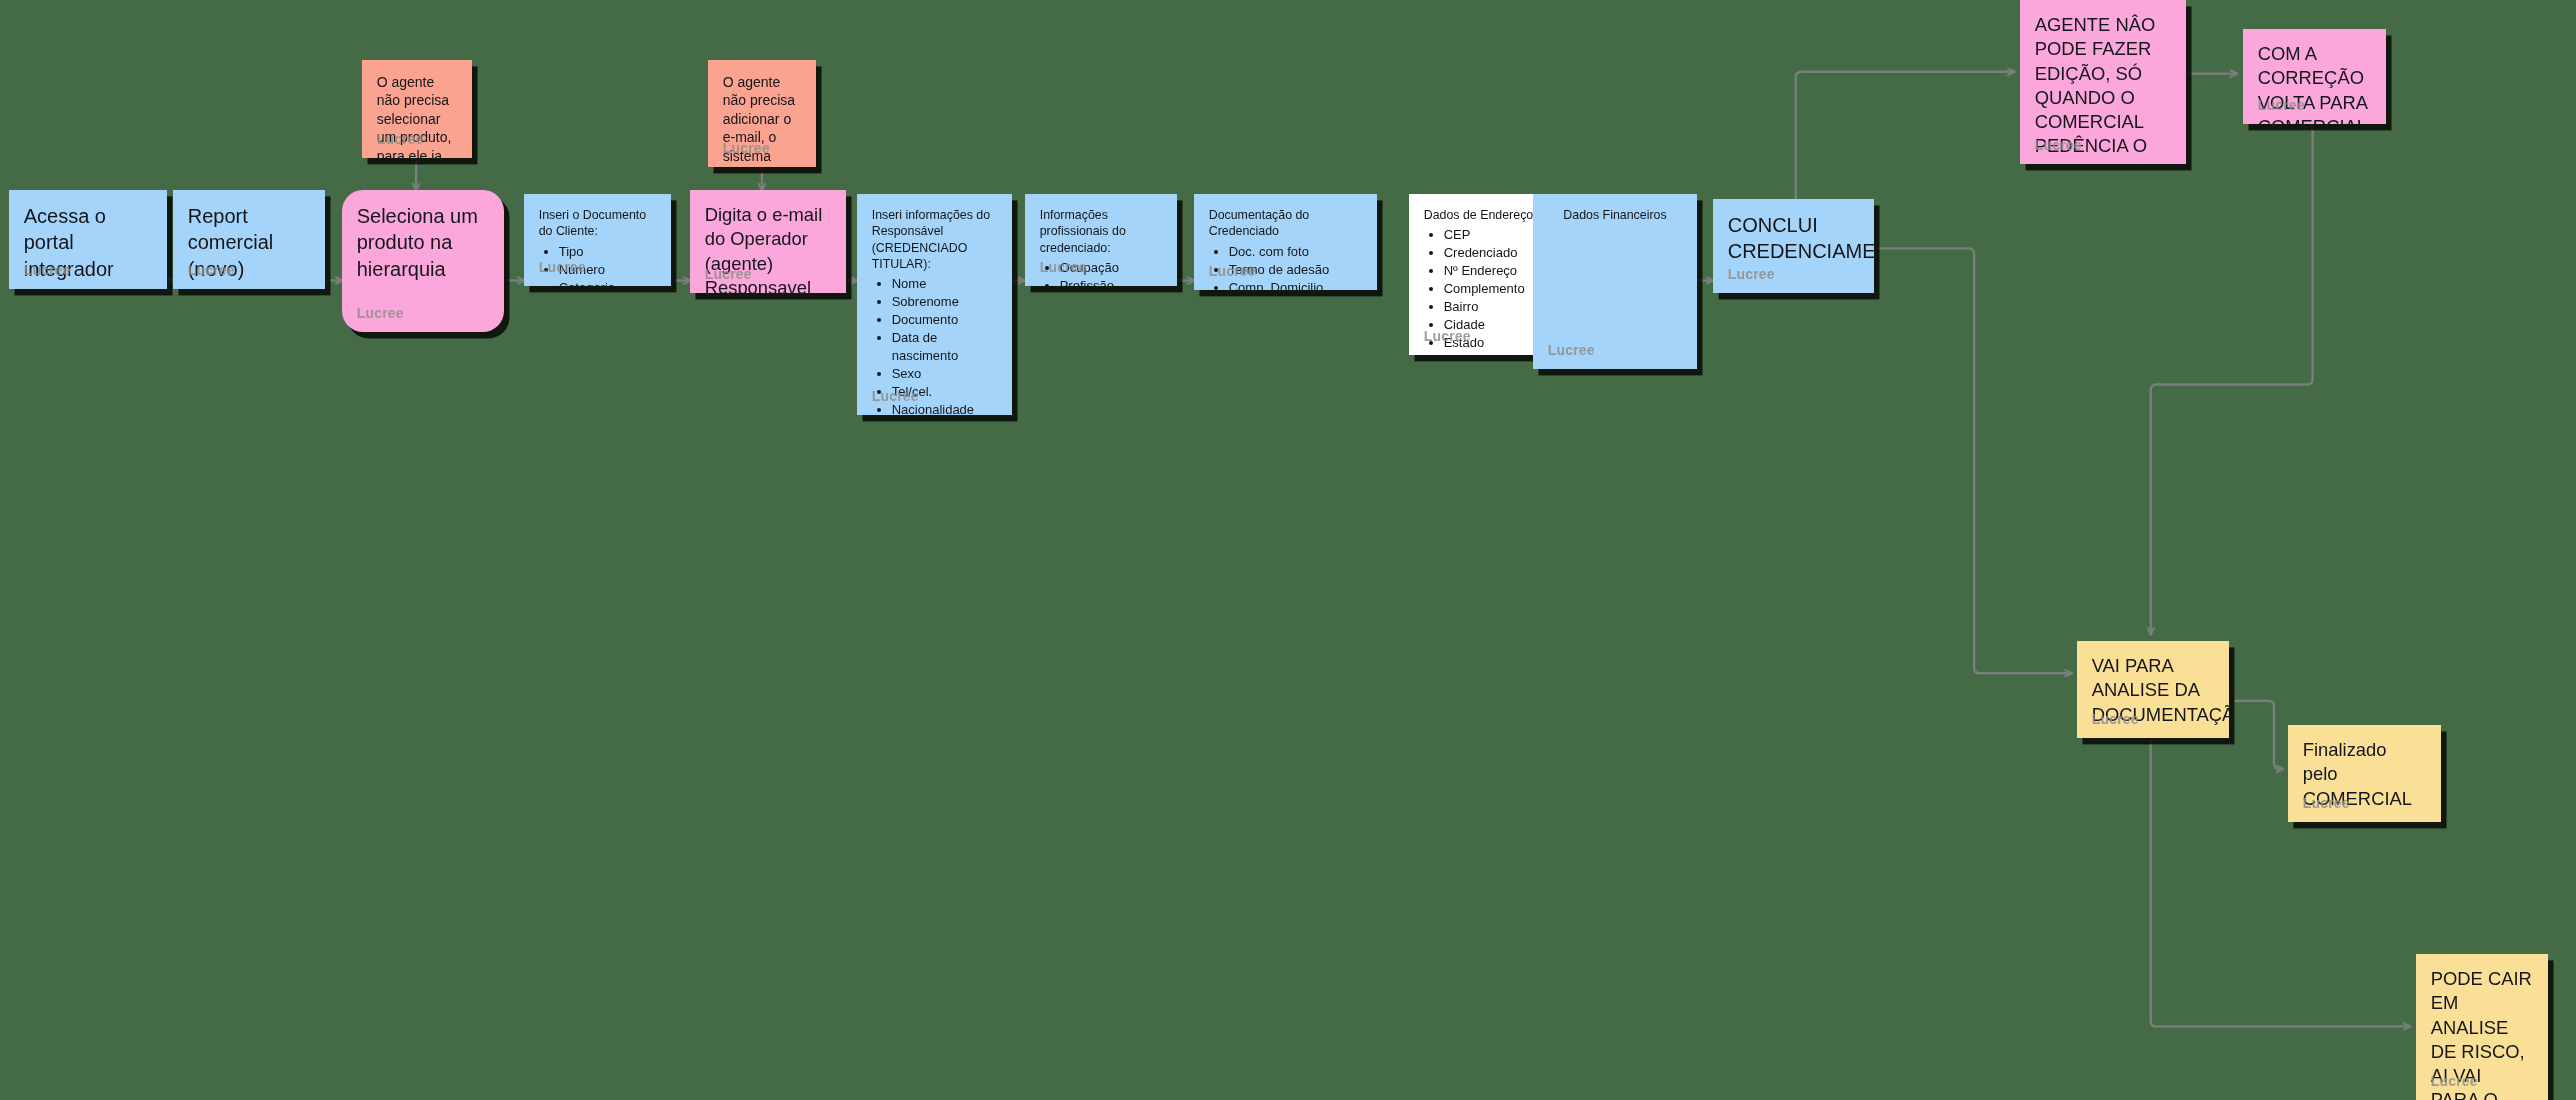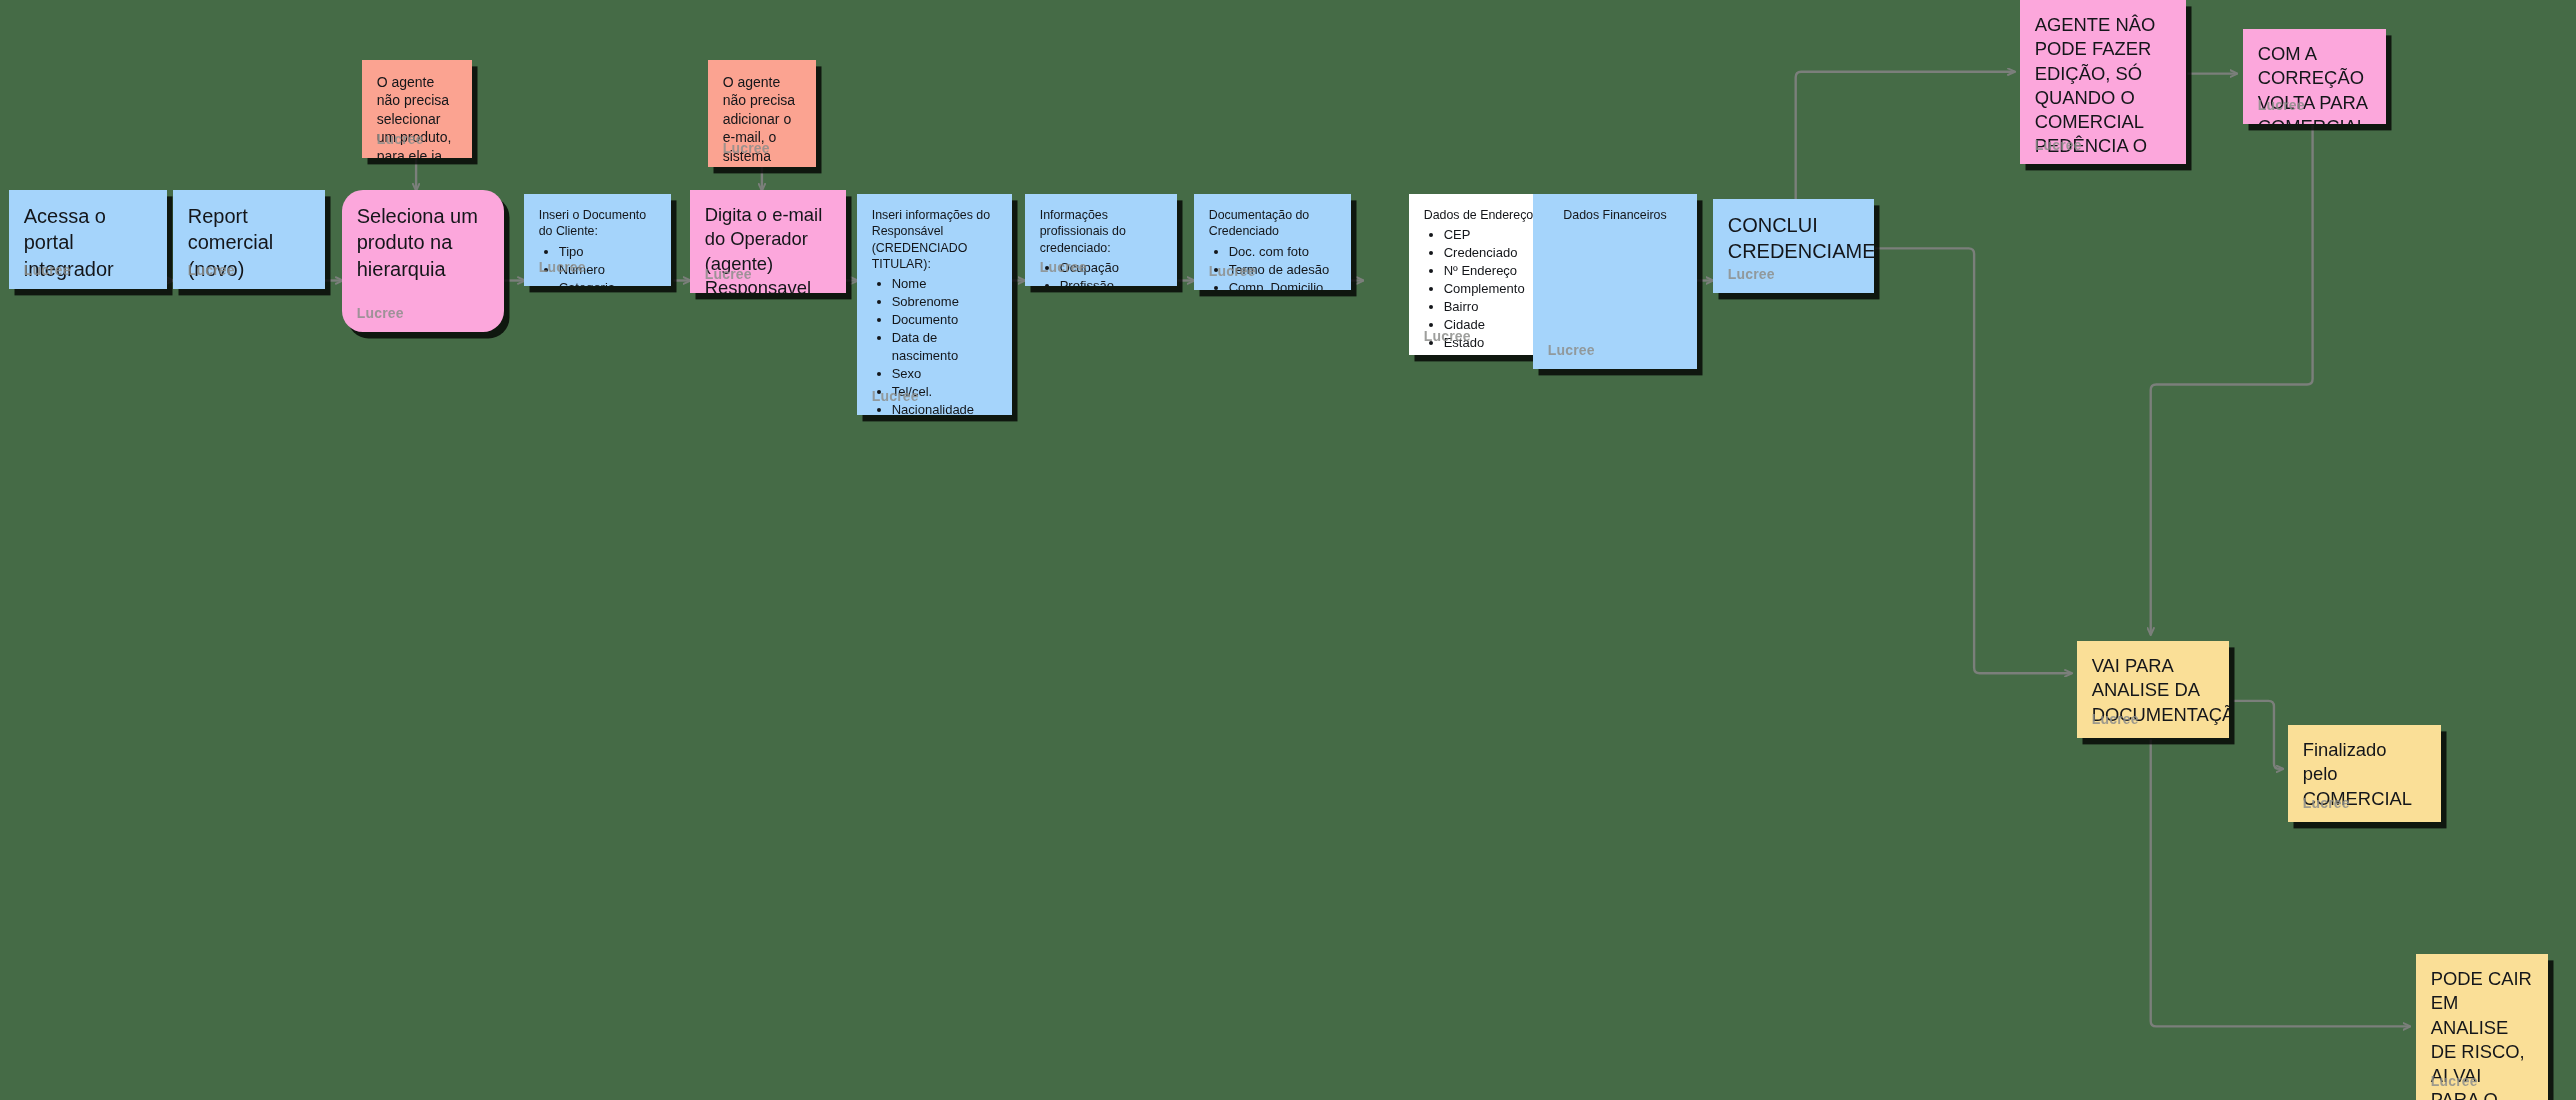--- a/index.html
+++ b/index.html
@@ -148,21 +148,21 @@
 
   <div class="note blue t-xsmall" style="left: 1025px; top: 194px; width: 152px; height: 92px; background: rgb(165, 212, 251);">
     <div class="head">Informações profissionais do credenciado:</div>
     <ul class="t-list">
         <li>Ocupação</li>
         <li>Profissão</li>
       </ul>
     <div class="author">Lucree</div>
   </div>
 
-  <div class="note blue t-xsmall" style="left: 1194px; top: 194px; width: 157px; height: 96px; background: rgb(165, 212, 251);">
+  <div class="note blue t-xsmall" style="left: 1194px; top: 194px; width: 183px; height: 96px; background: rgb(165, 212, 251);">
     <div class="head">Documentação do Credenciado</div>
     <ul class="t-list">
         <li>Doc. com foto</li>
         <li>Termo de adesão</li>
         <li>Comp. Domicilio Bancário</li>
       </ul>
     <div class="author">Lucree</div>
   </div>
 
   <div class="note blue t-xsmall" style="left: 1363px; top: 194px; width: 188px; height: 161px; background: #ffffff; margin-left: 46px;">

